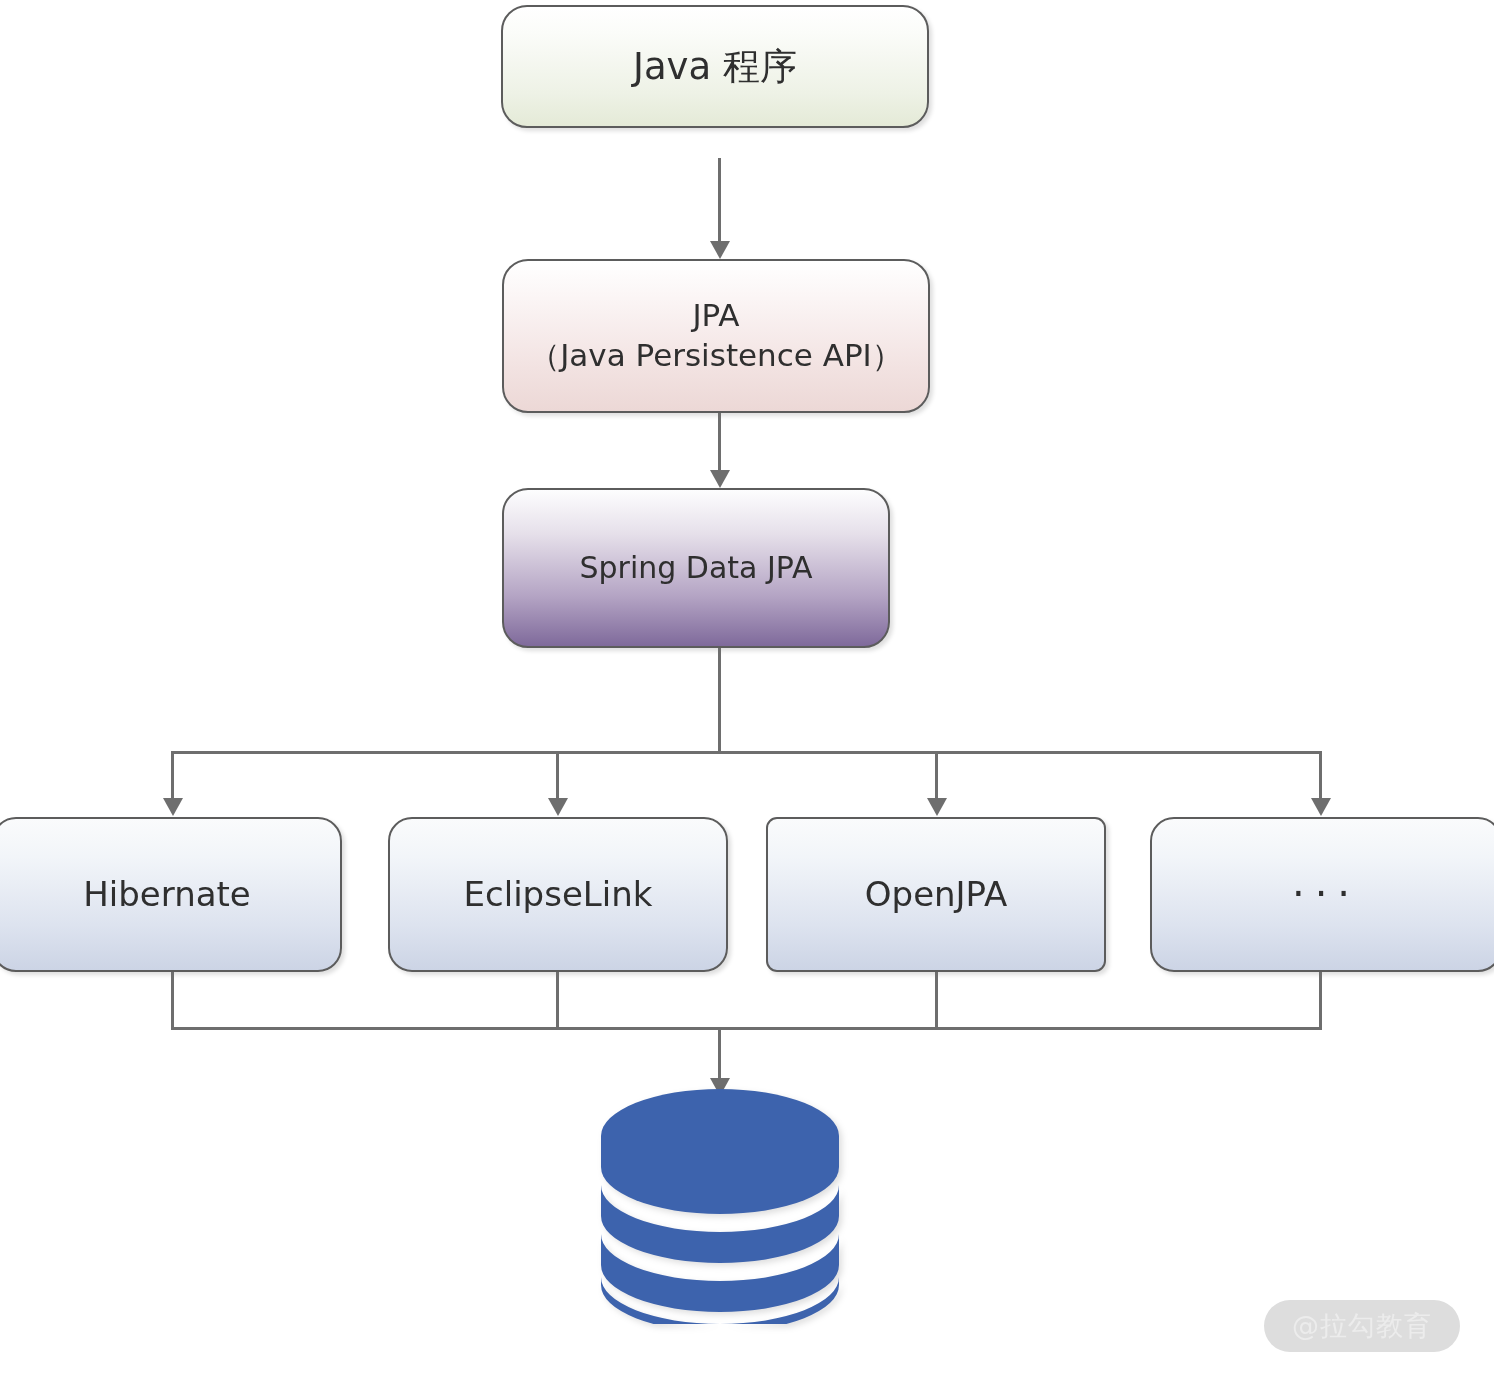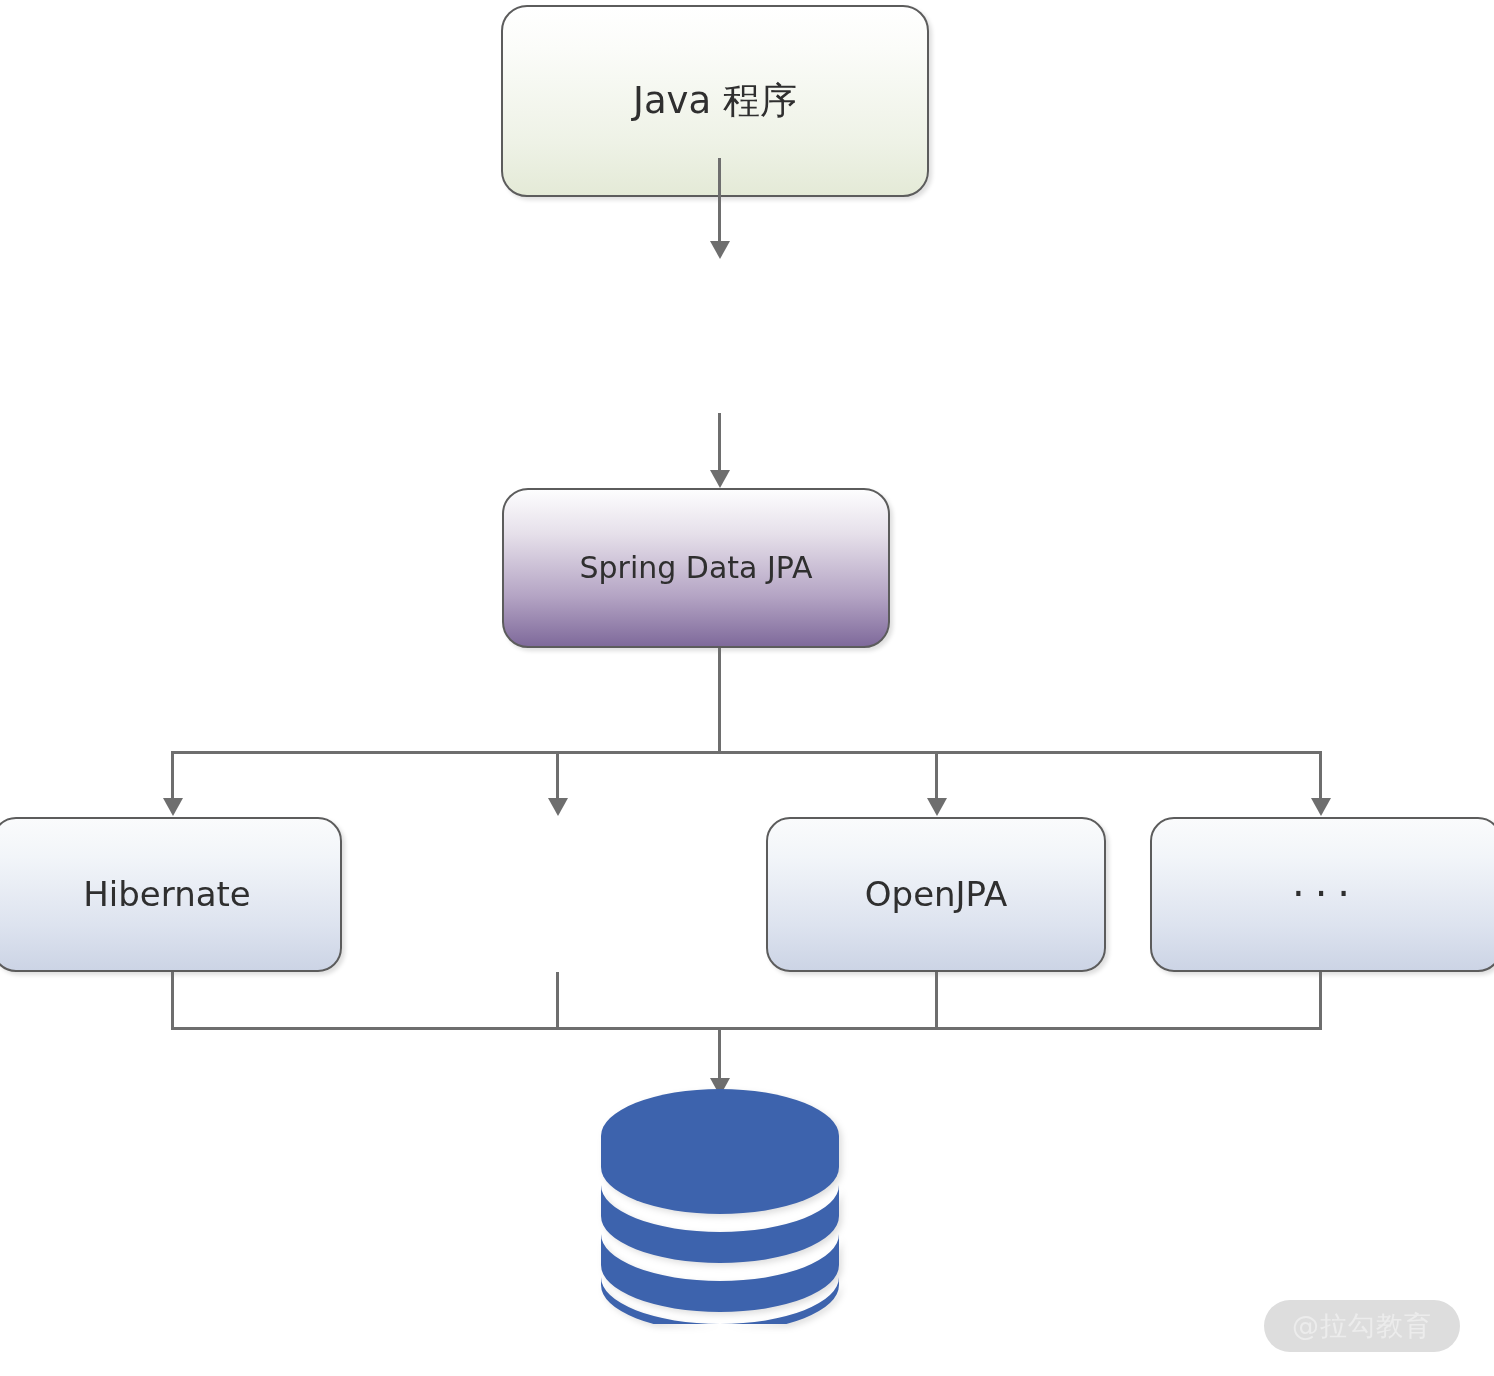--- a/index.html
+++ b/index.html
@@ -29,21 +29,21 @@
     text-align: center;
     color: #2f2f2f;
   }
   .node-label {
     line-height: 1.28;
     white-space: pre-line;
   }
 
   
   #node-java {
-    left: 501px; top: 5px; width: 428px; height: 192px;
+    left: 501px; top: 5px; width: 428px; height: 123px;
     background: linear-gradient(to bottom, #ffffff 0%, #fbfcf9 22%, #eef2e6 72%, #e4ead7 100%);
     font-size: 37px;
   }
   #node-jpa {
     left: 502px; top: 259px; width: 428px; height: 154px;
     background: linear-gradient(to bottom, #ffffff 0%, #fbf5f5 25%, #f2e2e1 72%, #ecd8d6 100%);
     font-size: 31px;
   }
   #node-springdatajpa {
     left: 502px; top: 488px; width: 388px; height: 160px;
@@ -51,21 +51,21 @@
     font-size: 30px;
   }
   .impl {
     top: 817px; height: 155px;
     background: linear-gradient(to bottom, #fafbfc 0%, #f2f5f9 25%, #dde3ef 70%, #ccd4e5 100%);
     font-size: 34px;
     border-radius: 24px;
   }
   #node-hibernate   { left: -8px;   width: 350px; }
   #node-eclipselink { left: 388px;  width: 340px; }
-  #node-openjpa     { left: 766px;  width: 340px; }
+  #node-openjpa     { left: 766px;  width: 340px; border-radius: 11px; }
   #node-more        { left: 1150px; width: 352px; }
   #node-more .node-label {
     font-size: 40px;
     letter-spacing: 10px;
     transform: translateY(-12px);
   }
 
   
   .line-v, .line-h {
     position: absolute;
@@ -107,29 +107,36 @@
 </style>
 </head>
 <body>
 
 <div id="canvas">
 
   <div class="node" id="node-java">
     <span class="node-label">Java 程序</span>
   </div>
 
+  <div class="node" id="node-jpa">
+    <span class="node-label">JPA
+（Java Persistence API）</span>
+  </div>
 
   <div class="node" id="node-springdatajpa">
     <span class="node-label">Spring Data JPA</span>
   </div>
 
   <div class="node impl" id="node-hibernate">
     <span class="node-label">Hibernate</span>
   </div>
 
+  <div class="node impl" id="node-eclipselink">
+    <span class="node-label">EclipseLink</span>
+  </div>
 
   <div class="node impl" id="node-openjpa">
     <span class="node-label">OpenJPA</span>
   </div>
 
   <div class="node impl" id="node-more">
     <span class="node-label">...</span>
   </div>
 
   <div class="line-v" style="left:718px; top:158px; height:84px;"></div>

